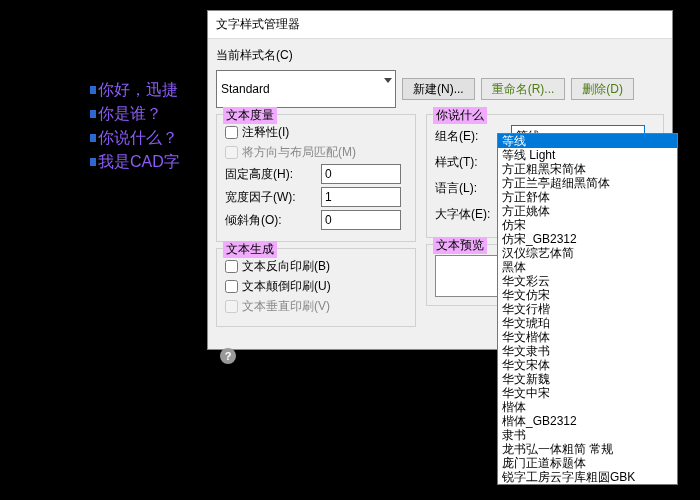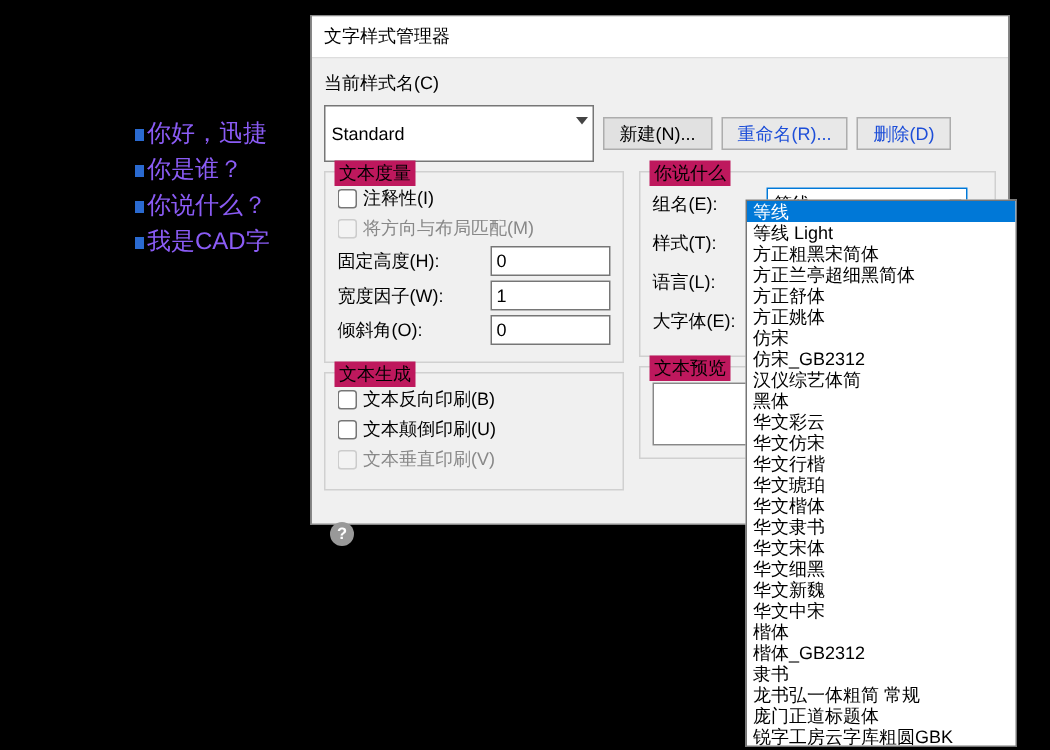--- a/index.html
+++ b/index.html
@@ -14,34 +14,34 @@
   
   .content { padding: 8px 8px; font-size: 12px; }
   .row { display: flex; align-items: center; gap: 6px; margin-bottom: 6px; }
   .lbl { white-space: nowrap; }
   
   .sel { appearance: none; border: 1px solid #767676; background: #fff; height: 38px; width: 180px; padding: 0 4px; font-size: 12px; position: relative; }
   .sel-wrap { position: relative; display: inline-block; }
   .sel-wrap::after { content: ""; position: absolute; right: 4px; top: 8px; width: 0; height: 0; border-left: 4px solid transparent; border-right: 4px solid transparent; border-top: 5px solid #444; pointer-events: none; }
   
   .btn { height: 22px; border: 1px solid #adadad; background: #e1e1e1; padding: 0 10px; font-size: 12px; cursor: pointer; }
-  .btn[disabled] { color: #1d4ed8; background: #e8e8e8; }
+  .btn[disabled] { color: #4d7c0f; background: #e8e8e8; }
   
   .group { border: 1px solid #d0d0d0; padding: 6px 8px 8px; margin-bottom: 6px; position: relative; }
-  .group-title { position: absolute; top: -8px; left: 6px; background: #be185d; padding: 0 3px; font-size: 12px; }
+  .group-title { position: absolute; top: -8px; left: 6px; background: #f0abfc; padding: 0 3px; font-size: 12px; }
   
   .columns { display: flex; gap: 10px; }
   .col-left { width: 200px; }
   .col-right { flex: 1; }
   
   .chk { display: flex; align-items: center; gap: 4px; margin: 3px 0; }
   .chk input { width: 13px; height: 13px; margin: 0; }
   .chk.disabled { color: #888; }
   
-  .num-row { display: flex; align-items: center; gap: 6px; margin: 3px 0; justify-content: space-between; }
+  .num-row { display: flex; align-items: center; gap: 6px; margin: 3px 0; }
   .num-row .lbl { width: 90px; }
   .num-row input { width: 80px; height: 20px; border: 1px solid #767676; padding: 0 3px; font-size: 12px; }
   
   .font-row { display: flex; align-items: center; gap: 4px; margin: 4px 0; }
   .font-row .lbl { width: 72px; }
   .font-sel { width: 134px; height: 22px; border: 1px solid #767676; background: #fff; padding: 0 4px; font-size: 12px; }
   .font-sel.active { border: 1px solid #0078d7; }
   
   .preview-box { width: 120px; height: 42px; border: 1px solid #888; background: #fff; margin-top: 4px; }
   
@@ -168,21 +168,20 @@
     <div class="item">仿宋_GB2312</div>
     <div class="item">汉仪综艺体简</div>
     <div class="item">黑体</div>
     <div class="item">华文彩云</div>
     <div class="item">华文仿宋</div>
     <div class="item">华文行楷</div>
     <div class="item">华文琥珀</div>
     <div class="item">华文楷体</div>
     <div class="item">华文隶书</div>
     <div class="item">华文宋体</div>
-    <div class="item">华文细黑</div>
     <div class="item">华文新魏</div>
     <div class="item">华文中宋</div>
     <div class="item">楷体</div>
     <div class="item">楷体_GB2312</div>
     <div class="item">隶书</div>
     <div class="item">龙书弘一体粗简 常规</div>
     <div class="item">庞门正道标题体</div>
     <div class="item">锐字工房云字库粗圆GBK</div>
   </div>
 

